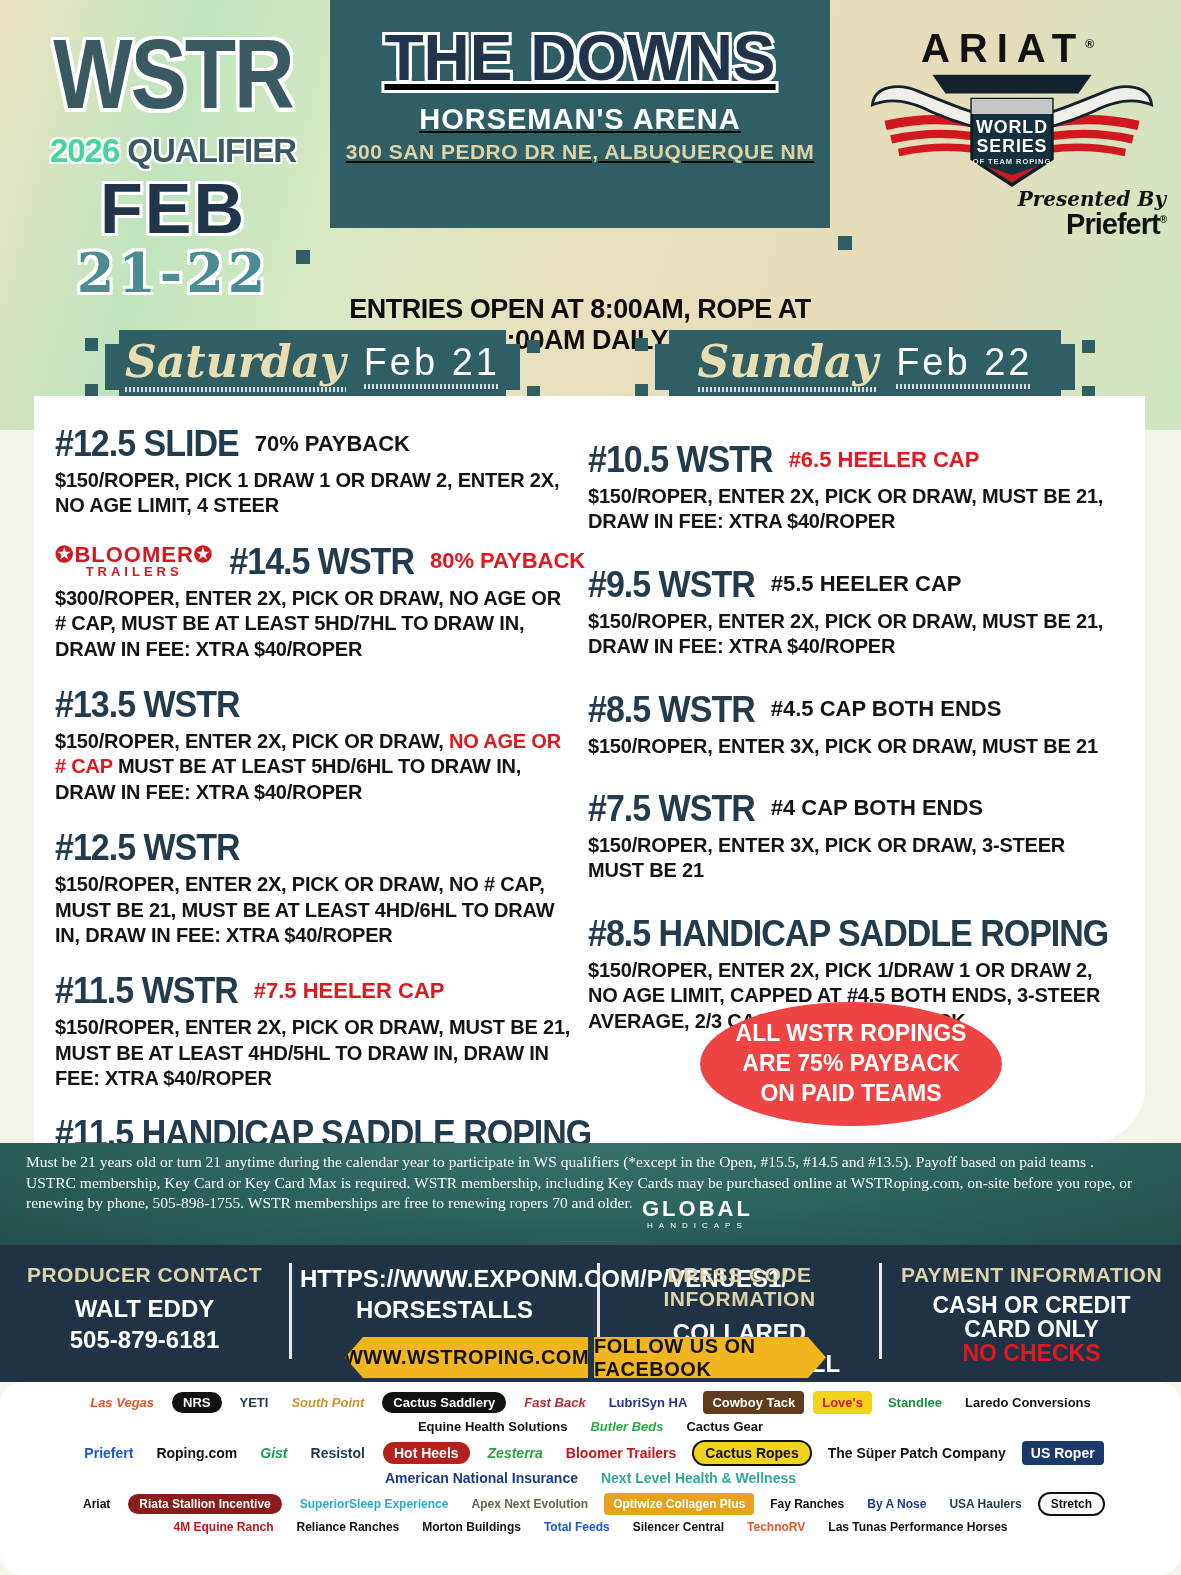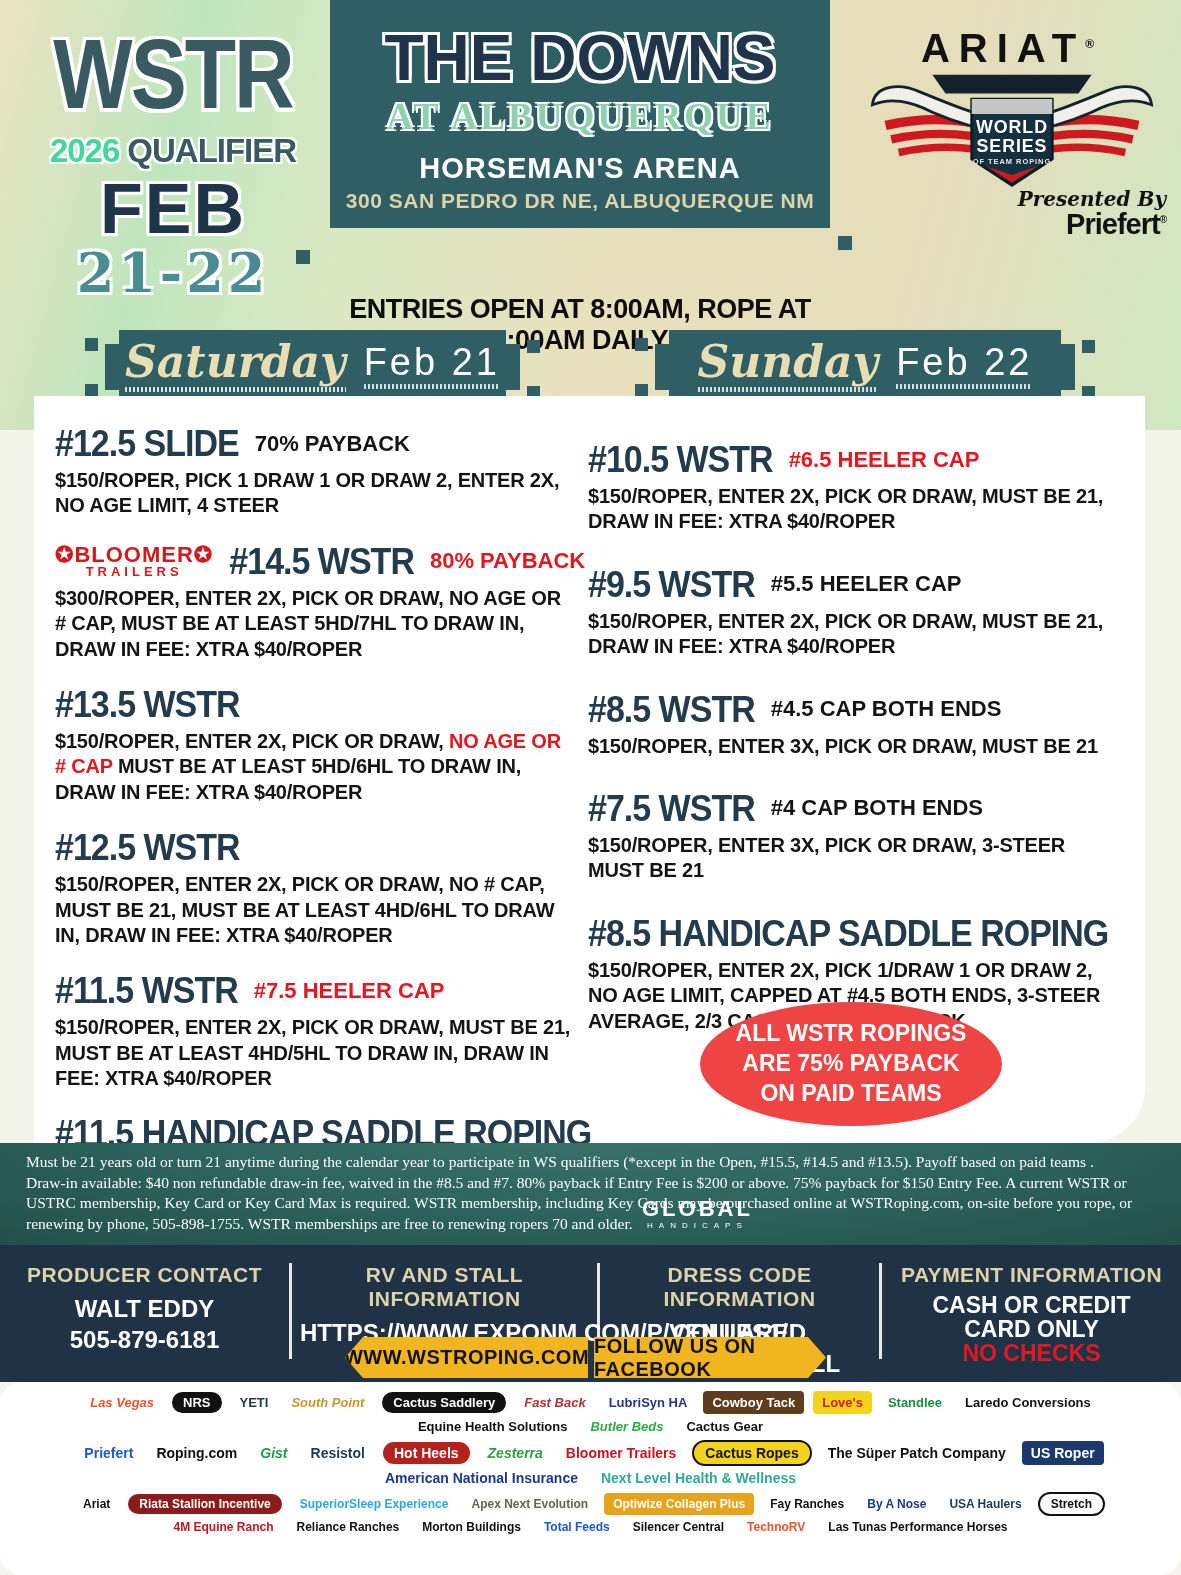--- a/index.html
+++ b/index.html
@@ -16,21 +16,21 @@
     text-shadow:-3px -3px 0 #fff,3px -3px 0 #fff,-3px 3px 0 #fff,3px 3px 0 #fff,0 -3px 0 #fff,0 3px 0 #fff,-3px 0 0 #fff,3px 0 0 #fff;}
   .wstr-sub{margin-top:22px;font-size:33px;font-weight:bold;letter-spacing:-1px;color:#3a5a62;
     text-shadow:-2px -2px 0 #fff,2px -2px 0 #fff,-2px 2px 0 #fff,2px 2px 0 #fff;}
   .wstr-sub .yr{color:#44d69c;margin-right:8px;}
   .wstr-feb{font-size:70px;font-weight:bold;color:#20354a;letter-spacing:2px;line-height:1.0;margin-top:4px;
     text-shadow:-3px -3px 0 #fff,3px -3px 0 #fff,-3px 3px 0 #fff,3px 3px 0 #fff;}
   .wstr-days{font-family:"DejaVu Serif",serif;font-size:54px;font-weight:bold;color:#4b8b93;letter-spacing:4px;line-height:1.0;margin-top:2px;
     text-shadow:-3px -3px 0 #fff,3px -3px 0 #fff,-3px 3px 0 #fff,3px 3px 0 #fff;}
   
   .venue-box{position:absolute;left:330px;top:0;width:500px;height:228px;background:#2f5f64;
-    display:flex;flex-direction:column;align-items:center;justify-content:flex-start;padding-top:28px;box-sizing:border-box;}
+    display:flex;flex-direction:column;align-items:center;justify-content:flex-start;padding-top:28px;box-sizing:border-box;text-decoration:underline;}
   .venue-title{font-size:64px;font-weight:bold;letter-spacing:0px;color:#20354a;line-height:0.95;
     text-shadow:-3px -3px 0 #fff,3px -3px 0 #fff,-3px 3px 0 #fff,3px 3px 0 #fff,0 -3px 0 #fff,0 3px 0 #fff;}
   .venue-sub{font-family:"Liberation Serif",serif;font-size:37px;font-weight:bold;letter-spacing:3px;color:#8ed0ae;margin-top:6px;
     text-shadow:-2px -2px 0 #fff,2px -2px 0 #fff,-2px 2px 0 #fff,2px 2px 0 #fff;}
   .venue-arena{font-size:29px;font-weight:bold;letter-spacing:1px;color:#ffffff;margin-top:14px;}
   .venue-addr{font-size:21px;font-weight:bold;letter-spacing:0.5px;color:#ddd3a8;margin-top:4px;}
   .venue-px{position:absolute;width:14px;height:14px;background:#2f5f64;}
   .entries-line{position:absolute;left:300px;top:278px;width:560px;text-align:center;
     font-size:27px;font-weight:bold;color:#0d0d0d;letter-spacing:-0.5px;margin-top:16px;}
   
@@ -109,21 +109,20 @@
     <span class="wstr-word">WSTR</span>
     <div class="wstr-sub">
       <span class="yr">2026</span><span>QUALIFIER</span>
     </div>
     <div class="wstr-feb">FEB</div>
     <div class="wstr-days">21-22</div>
   </div>
 
   <div class="venue-box">
     <div class="venue-title">THE DOWNS</div>
-    <div class="venue-sub">AT ALBUQUERQUE</div>
     <div class="venue-arena">HORSEMAN'S ARENA</div>
     <div class="venue-addr">300 SAN PEDRO DR NE, ALBUQUERQUE NM</div>
   </div>
   <div class="venue-px" style="left:296px;top:250px;"></div>
   <div class="venue-px" style="left:838px;top:236px;"></div>
   <div class="entries-line">ENTRIES OPEN AT 8:00AM, ROPE AT 9:00AM DAILY</div>
 
   <div class="ariat-block">
     <div class="ariat-word"><span>ARIAT</span><sup>®</sup></div>
     <svg width="300" height="118" viewBox="0 0 310 126">
@@ -248,37 +247,35 @@
     </div>
 
   <div class="payback-oval">
     <span>ALL WSTR ROPINGS</span>
     <span>ARE 75% PAYBACK</span>
     <span>ON PAID TEAMS</span>
   </div>
 
   <div class="fineprint" id="fineprint">
       <div>Must be 21 years old or turn 21 anytime during the calendar year to participate in WS qualifiers (*except in the Open, #15.5, #14.5 and #13.5). Payoff based on paid teams .</div>
-      <div>Draw-in available:  $40 non refundable draw-in fee, waived in the #8.5 and #7. 80% payback if Entry Fee is $200 or above.  75% payback for $150 Entry Fee. A current WSTR or</div>
       <div>USTRC membership, Key Card or Key Card Max is required. WSTR membership, including Key Cards may be purchased online at WSTRoping.com, on-site before you rope, or</div>
       <div>renewing by phone, 505-898-1755. WSTR memberships are free to renewing ropers 70 and older.</div>
     </div>
   <div class="global-logo">
     <span class="g1">GLOBAL</span>
     <span class="g2">HANDICAPS</span>
   </div>
 
   <div class="footer" id="footer">
       <div class="fcol divider" style="width: 292px;">
         <h3>PRODUCER CONTACT</h3>
         <div class="fl">WALT EDDY</div>
         <div class="fl">505-879-6181</div>
       </div>
       <div class="fcol divider" style="width: 308px;">
-        <h3>RV AND STALL INFORMATION</h3>
         <div class="fl">HTTPS://WWW.EXPONM.COM/P/VENUES1/</div>
         <div class="fl">HORSESTALLS</div>
       </div>
       <div class="fcol divider" style="width: 282px;">
         <h3>DRESS CODE INFORMATION</h3>
         <div class="fl">COLLARED SHIRTS/NO BALL CAPS</div>
       </div>
       <div class="fcol" style="flex: 1 1 0%;">
         <h3>PAYMENT INFORMATION</h3>
         <div class="fl big">CASH OR CREDIT</div>

